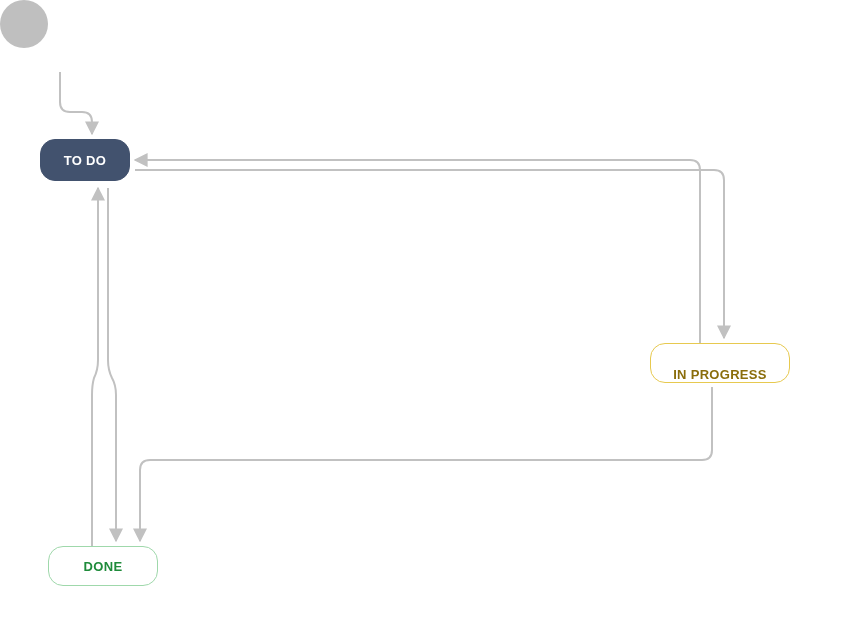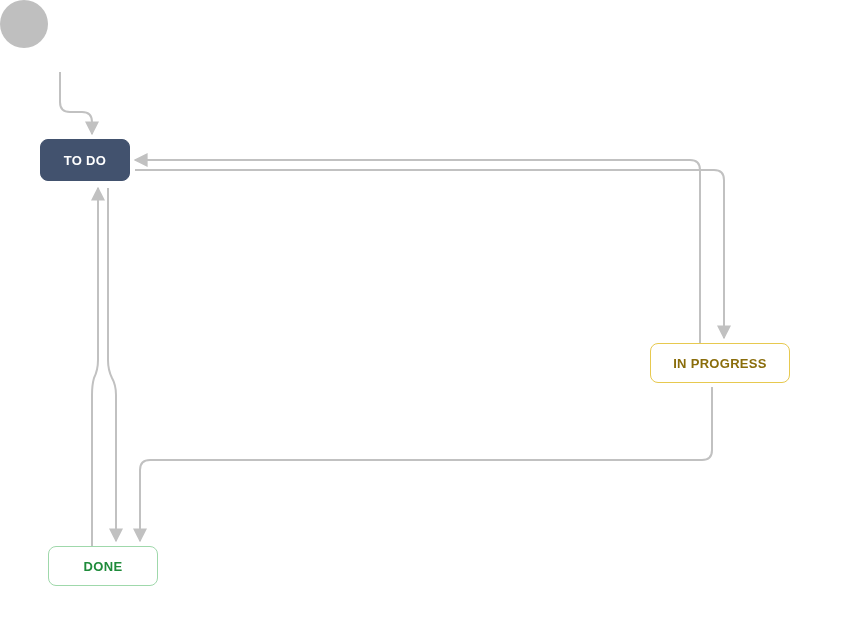--- a/index.html
+++ b/index.html
@@ -14,21 +14,21 @@
   }
   svg.connectors {
     position: absolute;
     left: 0; top: 0;
     width: 867px; height: 621px;
     pointer-events: none;
   }
   .node {
     position: absolute;
     box-sizing: border-box;
-    border-radius: 8px;
+    border-radius: 15px;
     display: flex;
     align-items: center;
     justify-content: center;
     font-weight: 700;
     font-size: 13px;
     letter-spacing: 0.3px;
     white-space: nowrap;
   }
   .start-node {
     width: 48px;
@@ -39,21 +39,22 @@
   .todo-node {
     background: #42526E;
     color: #ffffff;
     border: 1px solid #42526E;
     padding: 0 14px;
   }
   .inprogress-node {
     background: #ffffff;
     color: #8a6d0b;
     border: 1px solid #e7c94f;
-    padding: 14px 18px;
+    padding: 0 18px;
+    align-items: flex-end;
   }
   .done-node {
     background: #ffffff;
     color: #1f8b3b;
     border: 1px solid #9fd8ab;
     padding: 0 26px;
   }
 </style>
 </head>
 <body>

